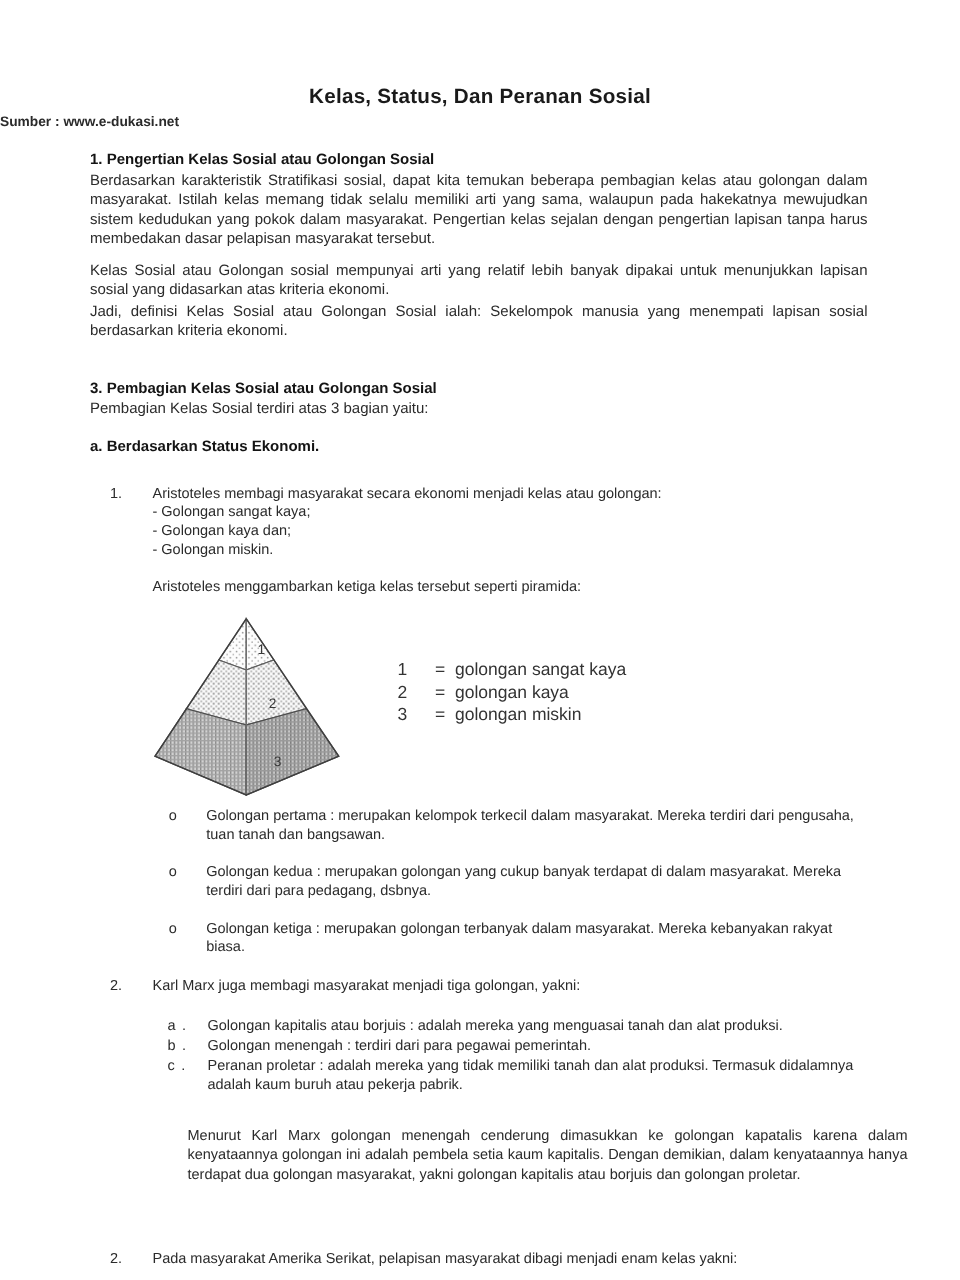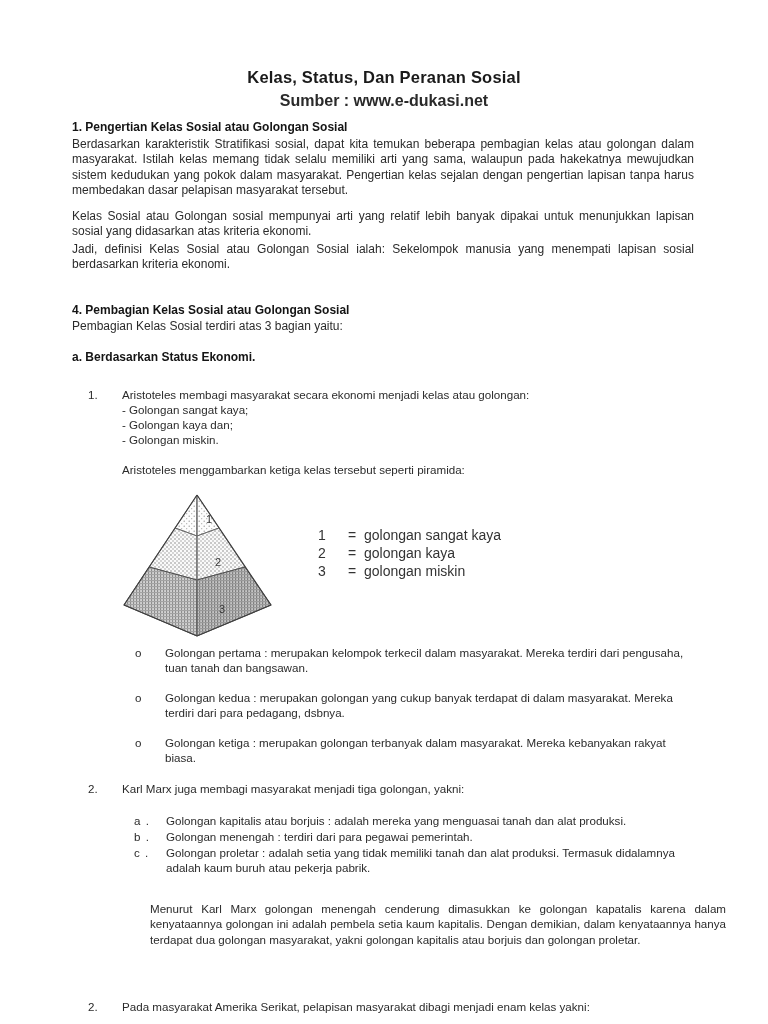--- a/index.html
+++ b/index.html
@@ -32,22 +32,22 @@
     text-align: center;
     font-size: 16.5px;
     font-weight: bold;
     letter-spacing: 0.2px;
     color: #1a1a1a;
   }
   .doc-source {
     position: absolute;
     left: 0; right: 0;
     top: 92px;
-    text-align: center;
-    font-size: 16px;
+    text-align: left;
+    font-size: 11px;
     font-weight: bold;
     color: #2a2a2a;
   }
 
   
   .blk {
     position: absolute;
     left: 72px;
     width: 622px;
     font-size: 12px;
@@ -173,21 +173,21 @@
   <div class="doc-title">Kelas, Status, Dan Peranan Sosial</div>
   <div class="doc-source">Sumber : www.e-dukasi.net</div>
 
   <div class="blk bold" style="top:120px;">1. Pengertian Kelas Sosial atau Golongan Sosial</div>
   <div class="blk" style="top:137px; text-align:justify;">Berdasarkan karakteristik Stratifikasi sosial, dapat kita temukan beberapa pembagian kelas atau golongan dalam masyarakat. Istilah kelas memang tidak selalu memiliki arti yang sama, walaupun pada hakekatnya mewujudkan sistem kedudukan yang pokok dalam masyarakat. Pengertian kelas sejalan dengan pengertian lapisan tanpa harus membedakan dasar pelapisan masyarakat tersebut.</div>
 
   <div class="blk" style="top:209px; text-align:justify;">Kelas Sosial atau Golongan sosial mempunyai arti yang relatif lebih banyak dipakai untuk menunjukkan lapisan sosial yang didasarkan atas kriteria ekonomi.</div>
 
   <div class="blk" style="top:242px; text-align:justify;">Jadi, definisi Kelas Sosial atau Golongan Sosial ialah: Sekelompok manusia yang menempati lapisan sosial berdasarkan kriteria ekonomi.</div>
 
-  <div class="blk bold" style="top:303px;">4. Pembagian Kelas Sosial atau Golongan Sosial</div>
+  <div class="blk bold" style="top:303px;">3. Pembagian Kelas Sosial atau Golongan Sosial</div>
   <div class="blk" style="top:319px;">Pembagian Kelas Sosial terdiri atas 3 bagian yaitu:</div>
 
   <div class="blk bold" style="top:350px;">a. Berdasarkan Status Ekonomi.</div>
 
   <div class="num-item" style="top:387px;">
     <span class="marker">1.</span>
     <span class="body">Aristoteles membagi masyarakat secara ekonomi menjadi kelas atau golongan:</span>
   </div>
   <div class="num-item" style="top:402px;">
     <span class="body sub-dash">- Golongan sangat kaya;</span>
@@ -279,21 +279,21 @@
   <div class="abc-item" style="top:813px;">
     <span class="marker">a .</span>
     <span class="body">Golongan kapitalis atau borjuis : adalah mereka yang menguasai tanah dan alat produksi.</span>
   </div>
   <div class="abc-item" style="top:829px;">
     <span class="marker">b .</span>
     <span class="body">Golongan menengah : terdiri dari para pegawai pemerintah.</span>
   </div>
   <div class="abc-item" style="top:845px;">
     <span class="marker">c .</span>
-    <span class="body">Golongan proletar : adalah setia yang tidak memiliki tanah dan alat produksi. Termasuk didalamnya adalah kaum buruh atau pekerja pabrik.</span>
+    <span class="body">Peranan proletar : adalah mereka yang tidak memiliki tanah dan alat produksi. Termasuk didalamnya adalah kaum buruh atau pekerja pabrik.</span>
   </div>
 
   <div class="para-indent" style="top:901px; text-align:justify;margin-left:32px;">Menurut Karl Marx golongan menengah cenderung dimasukkan ke golongan kapatalis karena dalam kenyataannya golongan ini adalah pembela setia kaum kapitalis. Dengan demikian, dalam kenyataannya hanya terdapat dua golongan masyarakat, yakni golongan kapitalis atau borjuis dan golongan proletar.</div>
 
   <div class="num-item" style="top:999px;">
     <span class="marker">2.</span>
     <span class="body">Pada masyarakat Amerika Serikat, pelapisan masyarakat dibagi menjadi enam kelas yakni:</span>
   </div>
 
 </div>

